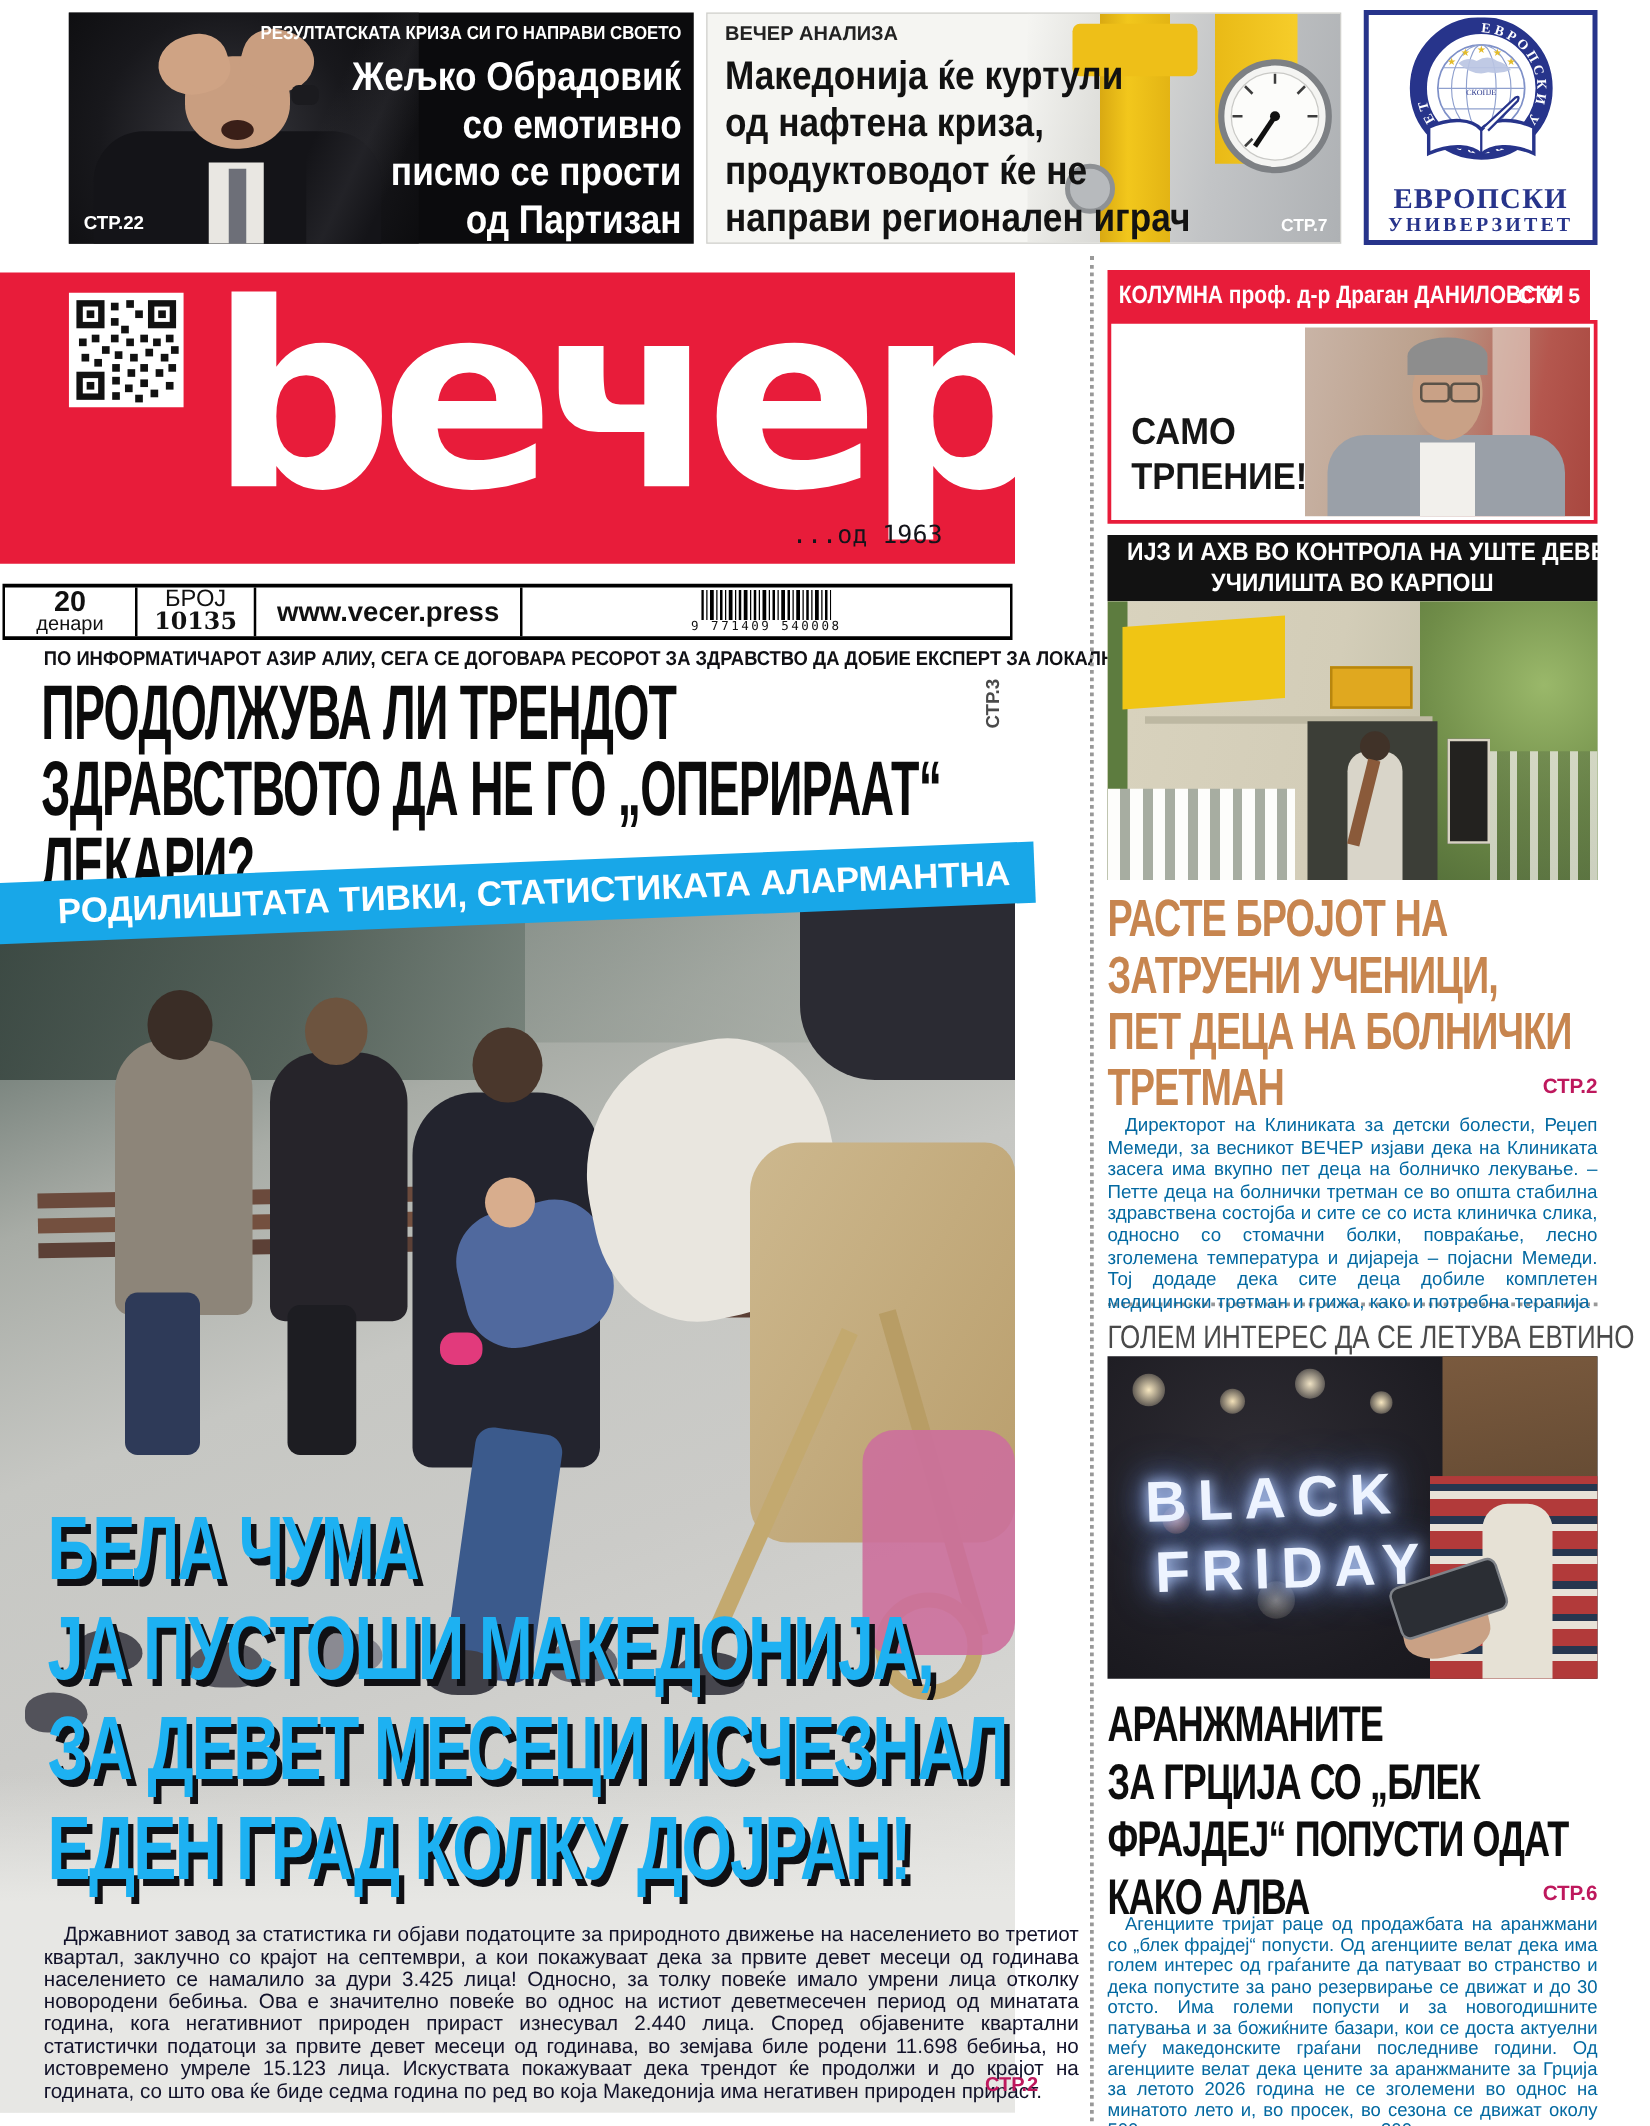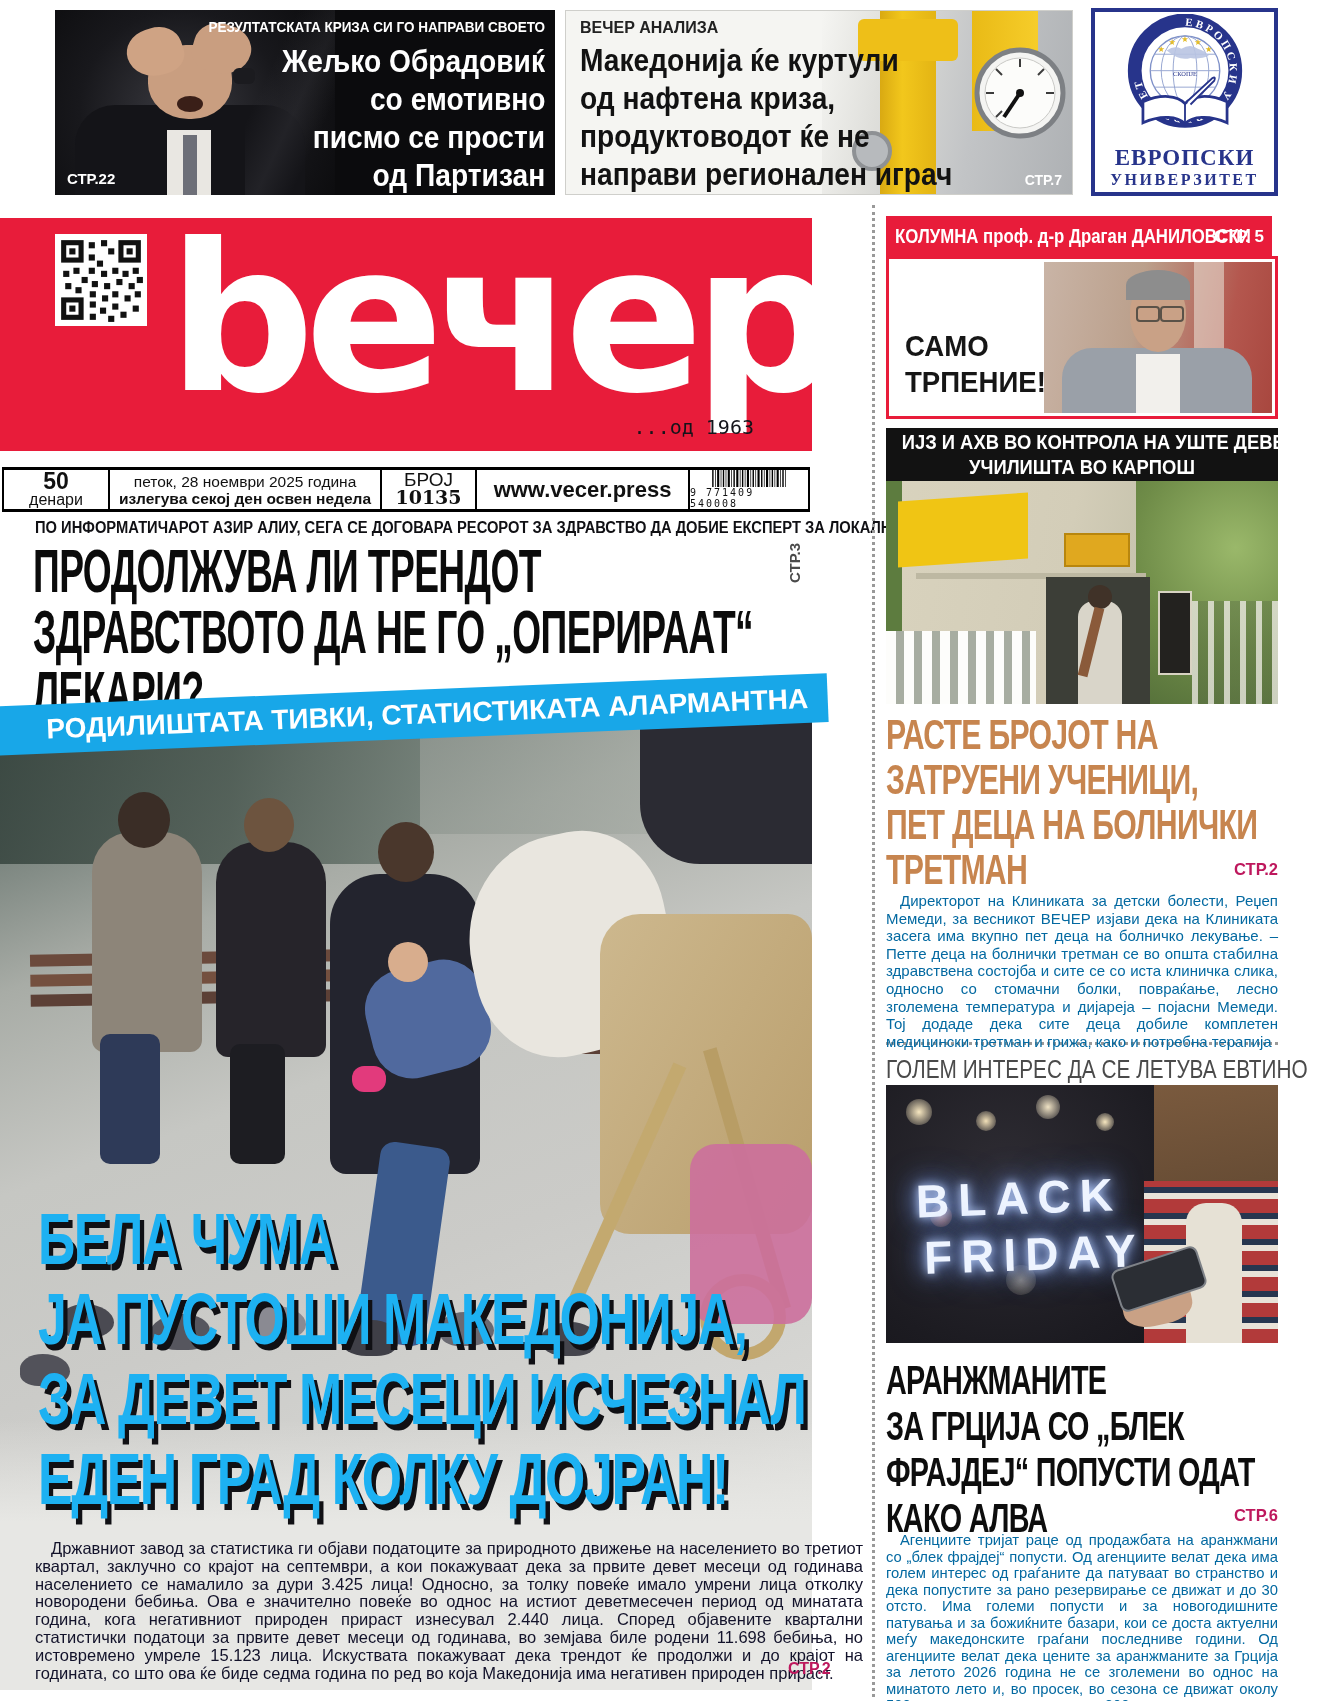--- a/index.html
+++ b/index.html
@@ -186,26 +186,22 @@
           <rect x="70" y="14" width="6" height="6"></rect>
           <rect x="14" y="70" width="6" height="6"></rect>
         </g>
     </svg>
     <div class="abs logo">bечер</div>
     <div class="abs tagline">...од 1963</div>
   </div>
 
   <div class="abs infobar">
     <div class="ib-cell" style="width:106px;">
-      <div class="bold" style="font-size:23px;line-height:20px;">50</div>
+      <div class="bold" style="font-size:23px;line-height:20px;">20</div>
       <div style="font-size:16px;line-height:17px;">денари</div>
-    </div>
-    <div class="ib-cell" style="width:272px;">
-      <div style="font-size:15.5px;line-height:17px;">петок, 28 ноември 2025 година</div>
-      <div class="bold" style="font-size:15.5px;line-height:17px;">излегува секој ден освен недела</div>
     </div>
     <div class="ib-cell" style="width:95px;">
       <div style="font-size:19px;line-height:16px;">БРОЈ</div>
       <div class="bold" style="font-size:19px;line-height:19px;font-family:'DejaVu Serif',serif;">10135</div>
     </div>
     <div class="ib-cell" style="width:213px;">
       <div class="bold" style="font-size:22px;">www.vecer.press</div>
     </div>
     <div class="ib-cell" style="flex:1;">
       <svg width="104" height="24" viewBox="0 0 104 24">

